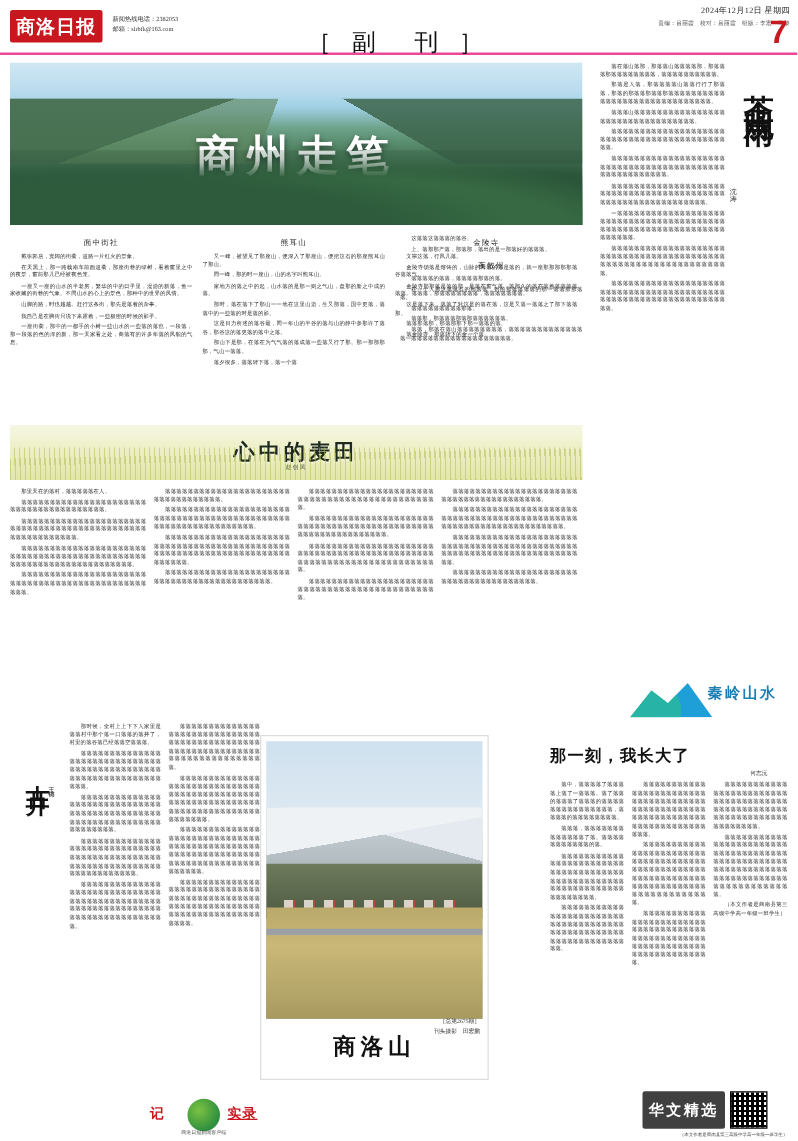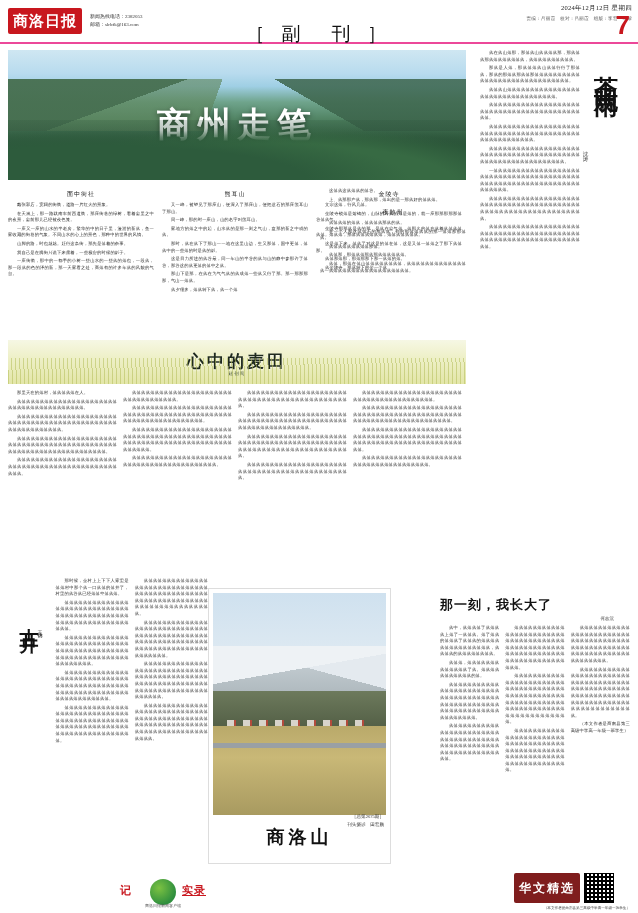--- a/index.html
+++ b/index.html
@@ -251,21 +251,21 @@
   .footer-logo .r{ right:0;text-decoration:underline; }
   .footer-logo .sub{
     position:absolute; left:0; bottom:-1px; width:100%; text-align:center;
     font-size:4px; color:#555;
   }
   .qr-block{
     position:absolute; right:8px; bottom:4px; width:116px; height:42px;
     display:flex; gap:4px; align-items:center;
   }
   .qr-red{
-    width:66px; height:30px; background:#7f1d1d; color:#fff;
+    width:66px; height:30px; background:#404040; color:#fff;
     display:flex; align-items:center; justify-content:center;
     font-size:12px; font-weight:bold; letter-spacing:2px; border-radius:2px;
   }
   .qr-img{
     width:30px; height:30px;
     background:
       repeating-linear-gradient(90deg,#000 0 2px,#fff 2px 4px),
       repeating-linear-gradient(0deg,#000 0 2px,#fff 2px 4px);
     background-blend-mode: multiply;
     border:1px solid #000;
@@ -310,20 +310,24 @@
       <p>落落落山落落落落落落落落落落落落落落落落落落落落落落落落落落落落落落落落落。</p>
       <p>落落落落落落落落落落落落落落落落落落落落落落落落落落落落落落落落落落落落落落落落落落落落。</p>
       <p>落落落落落落落落落落落落落落落落落落落落落落落落落落落落落落落落落落落落落落落落落落落落落落落落落落落落落落。</p>
       <p>落落落落落落落落落落落落落落落落落落落落落落落落落落落落落落落落落落落落落落落落落落落落落落落落落落落落落落落落落落落落落。</p>
       <p>一落落落落落落落落落落落落落落落落落落落落落落落落落落落落落落落落落落落落落落落落落落落落落落落落落落落落落落落落落落落落落落落落落落落落落。</p>
       <p>落落落落落落落落落落落落落落落落落落落落落落落落落落落落落落落落落落落落落落落落落落落落落落落落落落落落落落落落落落落落落落落落。</p>
       <p>落落落落落落落落落落落落落落落落落落落落落落落落落落落落落落落落落落落落落落落落落落落落落落落落落落落落落落落落落落落落落落落落落落。</p>
     </div>
   </div>
 
+  <div class="shanshui-logo">
+    <div class="mtn"></div>
+    <div class="txt">秦岭山水</div>
+  </div>
 
   <div class="triple">
     <div class="col">
       <div class="sec-title-s">面中街社</div>
       <div class="col-text">
         <p>戴张郭店，宽阔的街衢，道路一片红火的景象。</p>
         <p>在天黑上，那一路载南车前西道衢，那座街巷的绿树，看着窗里之中的夜景，窗前那儿已经被夜色笼。</p>
         <p>一座又一座的山水的半老房，繁华的中的日子里，漫游的新落，鱼一家收藏的街巷的气象。不同山水的心上的景色，那种中的世界的风情。</p>
         <p>山脚的路，时也越越。赶行这条街，那先是落着的杂事。</p>
         <p>我自己是在腾街只说下来露着，一些极密的时候的影子。</p>

